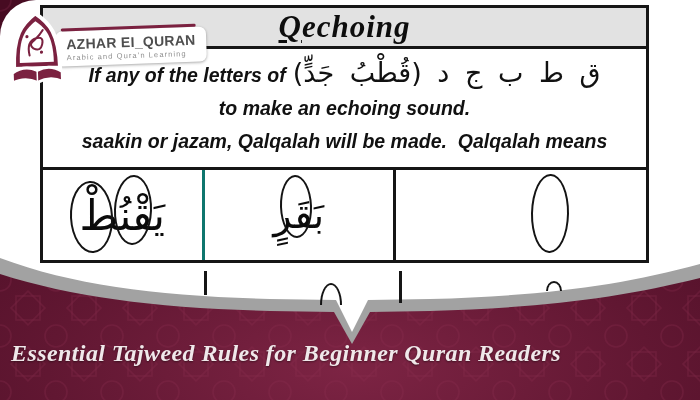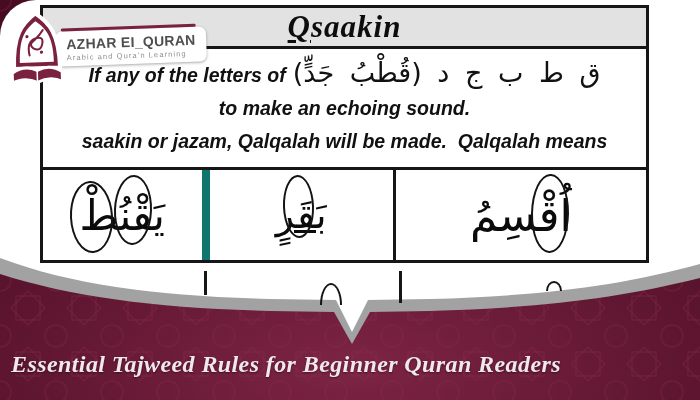--- a/index.html
+++ b/index.html
@@ -39,21 +39,21 @@
   .ar-inline{
     font-family:"DejaVu Sans", sans-serif; font-style:normal; font-weight:normal;
     font-size:27px; line-height:1; word-spacing:7px; position:relative; top:-2px;
   }
   .sheet-row{ display:flex; height:93px; border-top:3px solid #161616; }
   .cell{
     position:relative; display:flex; align-items:center; justify-content:center;
     font-family:"DejaVu Sans", sans-serif; color:#0b0b0b;
   }
   .cell-1{ width:26.3%; font-size:42px; }
-  .cell-2{ width:31.7%; border-left:8px solid #0f766e; font-size:38px;text-decoration:underline; }
+  .cell-2{ width:31.7%; border-left:3px solid #0f766e; font-size:38px; }
   .cell-3{ width:42%;   border-left:3px solid #161616; font-size:44px; }
   .oval{
     position:absolute; border:2.5px solid #141414; border-radius:50%;
     background:transparent; pointer-events:none;
   }
   .oval-a1{ left:17%; top:12%; width:27%; height:80%; transform:rotate(-3deg); }
   .oval-a2{ left:45%; top:5%;  width:24%; height:78%; transform:rotate(2deg); }
   .oval-b1{ left:40%; top:6%;  width:17%; height:70%; transform:rotate(-2deg); }
   .oval-c1{ left:54%; top:4%;  width:15%; height:88%; transform:rotate(1deg); }
 
@@ -75,21 +75,21 @@
   .logo-label::before{
     content:""; position:absolute; left:6px; right:10px; top:-3px; height:2.5px;
     background:#7b2140; border-radius:2px;
   }
   .brand-name{ font-size:14px; font-weight:bold; color:#4e4e4e; letter-spacing:.3px; }
   .brand-tagline{ font-size:7.5px; color:#8f8f8f; letter-spacing:1.1px; margin-top:1px; }
   .logo-mark{ position:absolute; left:4px; top:0; }
 
   
   .caption{
-    position:absolute; left:0; top:351px; width:572px; text-align:center;
+    position:absolute; left:0; top:340px; width:572px; text-align:center;
     font-family:"Liberation Serif", serif; font-style:italic; font-weight:bold;
     font-size:24px; color:#f0e8ea; letter-spacing:.4px;
     text-shadow:0 1px 2px rgba(0,0,0,.45);
   }
 </style>
 </head>
 <body>
 
 <div class="stage">
 
@@ -111,42 +111,41 @@
 
   <div class="page-body"></div>
   <svg class="page-curve" xmlns="http://www.w3.org/2000/svg" width="700" height="110" viewBox="0 0 700 110">
     <path fill="#a2a2a2" d="M0,0 L700,0 L700,30 C620,50 540,60 430,63 L370,64 L352,96 L334,64 L270,63 C160,60 75,50 0,26 Z"></path>
     <path fill="#ffffff" d="M0,0 L700,0 L700,16 C620,38 540,48 430,51 L368,52 L352,84 L336,52 L270,51 C160,48 75,38 0,10 Z"></path>
   </svg>
 
   <div class="sheet">
     <div class="sheet-title">
       <span class="qcap">Q</span>
-        <span>saakin</span>
+        <span>echoing</span>
     </div>
     <div class="sheet-text">
       <div class="sheet-line line-mixed">
         <span>If any of the letters of</span>
         <span class="ar-inline" dir="rtl">ق ط ب ج د (قُطْبُ جَدٍّ)</span>
       </div>
       <div class="sheet-line">to make an echoing sound.</div>
       <div class="sheet-line">saakin or jazam, Qalqalah will be made.  Qalqalah means</div>
     </div>
     <div class="sheet-row">
       <div class="cell cell-1">
         <span dir="rtl">يَقْنُطْ</span>
         <span class="oval oval-a1"></span>
         <span class="oval oval-a2"></span>
       </div>
       <div class="cell cell-2">
         <span dir="rtl">بَقَرٍ</span>
         <span class="oval oval-b1"></span>
       </div>
       <div class="cell cell-3">
-        <span dir="rtl">اُقْسِمُ</span>
         <span class="oval oval-c1"></span>
       </div>
     </div>
   </div>
 
   <div class="stub stub-1"></div>
   <div class="stub stub-2"></div>
   <div class="arc arc-1"></div>
   <div class="arc arc-2"></div>
 

